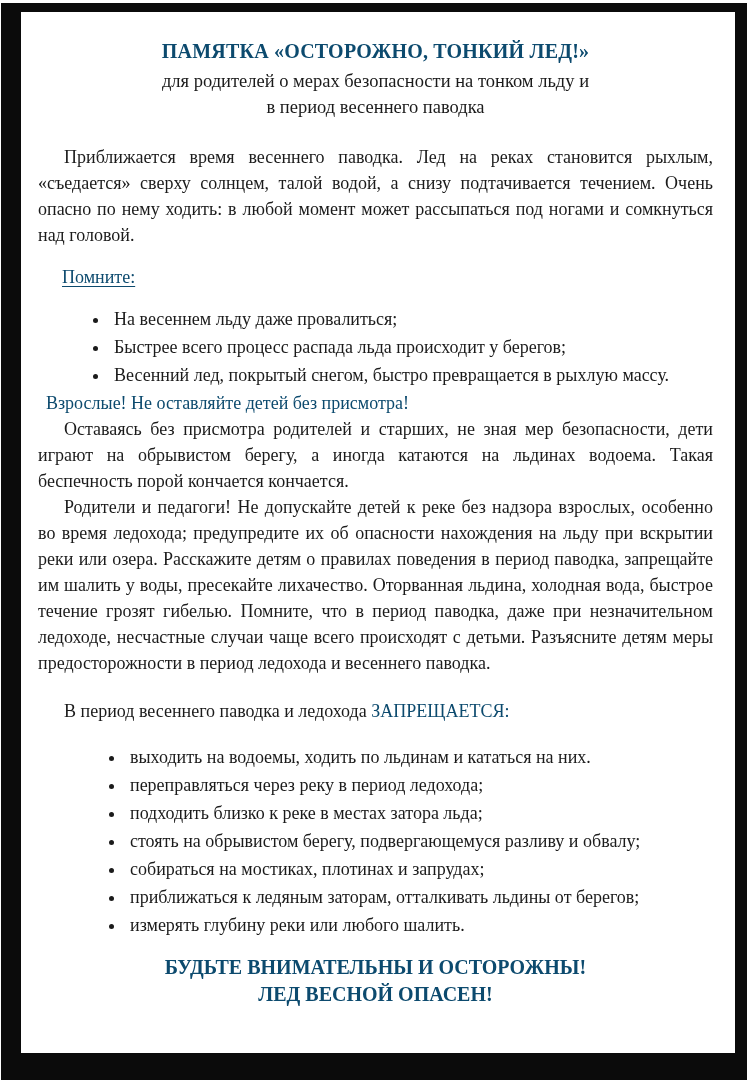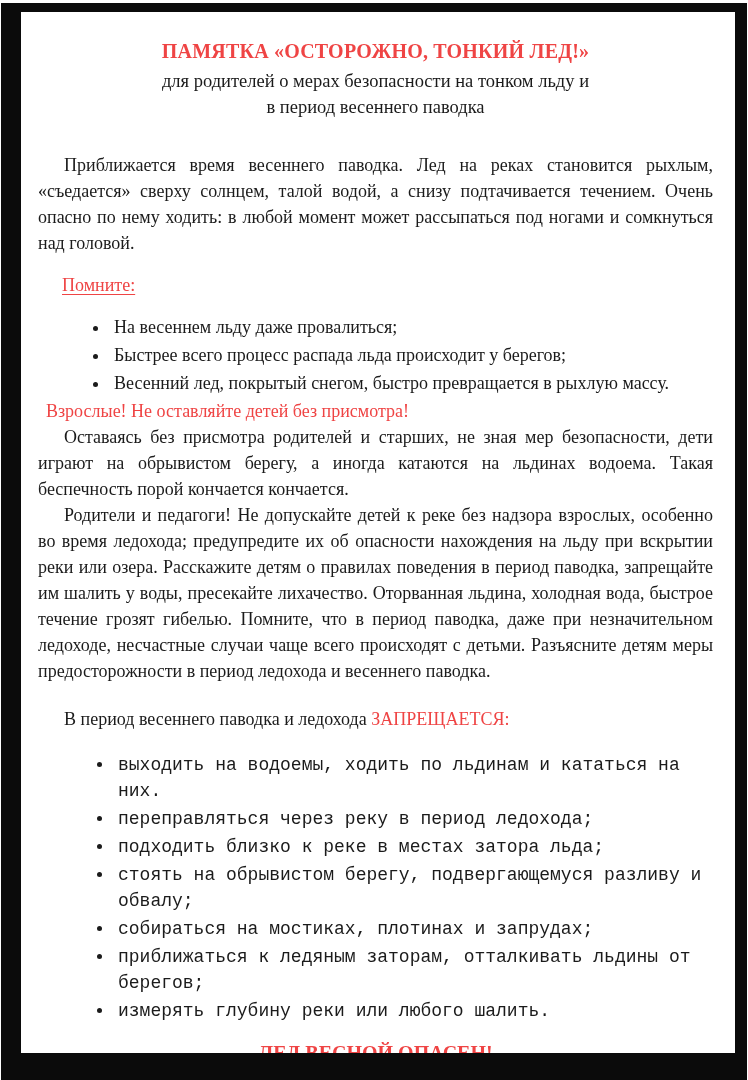--- a/index.html
+++ b/index.html
@@ -23,32 +23,32 @@
     position: absolute;
     top: 9px; left: 20px; right: 12px; bottom: 27px;
     background: #ffffff;
     box-sizing: border-box;
     padding: 12px 22px 0 17px;
     color: #1b1b1b;
     font-size: 18px;
     line-height: 26px;
     overflow: hidden;
   }
-  .red { color: #ef4444; }
+  .red { color: #0c4a6e; }
   .title {
     margin: 14px 0 4px 0;
     font-size: 20px;
     font-weight: bold;
     text-align: center;
     letter-spacing: 0.2px;
   }
   .subtitle {
     text-align: center;
     font-size: 18.5px;
-    margin: 0 0 32px 0;
+    margin: 0 0 24px 0;
   }
   .para {
     margin: 0;
     text-align: justify;
   }
   .indent { text-indent: 26px; }
   .remember-heading {
     margin: 16px;
     padding-left: 8px;
     text-decoration: underline;
@@ -65,23 +65,22 @@
   ul.bullets li {
     margin: 0 0 2px 0;
     padding-left: 4px;
     text-align: left;
   }
   .prohibited-heading {
     margin: 22px 0 20px 0;
     text-indent: 26px;
   }
   ul.prohibited {
-    margin: 4px;
+    margin: 16px;
     padding: 0 0 0 72px;
-    font-family: Liberation Mono, monospace;
   }
   ul.prohibited li {
     margin: 0 0 2px 0;
     padding-left: 4px;
   }
   .footer {
     margin-top: 16px;
     text-align: center;
     font-weight: bold;
     font-size: 20px;
@@ -124,17 +123,18 @@
       <li>выходить на водоемы, ходить по льдинам и кататься на них.</li>
       <li>переправляться через реку в период ледохода;</li>
       <li>подходить близко к реке в местах затора льда;</li>
       <li>стоять на обрывистом берегу, подвергающемуся разливу и обвалу;</li>
       <li>собираться на мостиках, плотинах и запрудах;</li>
       <li>приближаться к ледяным заторам, отталкивать льдины от берегов;</li>
       <li>измерять глубину реки или любого шалить.</li>
     </ul>
 
     <div class="footer red">
+      <div>БУДЬТЕ ВНИМАТЕЛЬНЫ И ОСТОРОЖНЫ!</div>
       <div>ЛЕД ВЕСНОЙ ОПАСЕН!</div>
     </div>
 
   </div>
 </div>
 
 </body></html>

